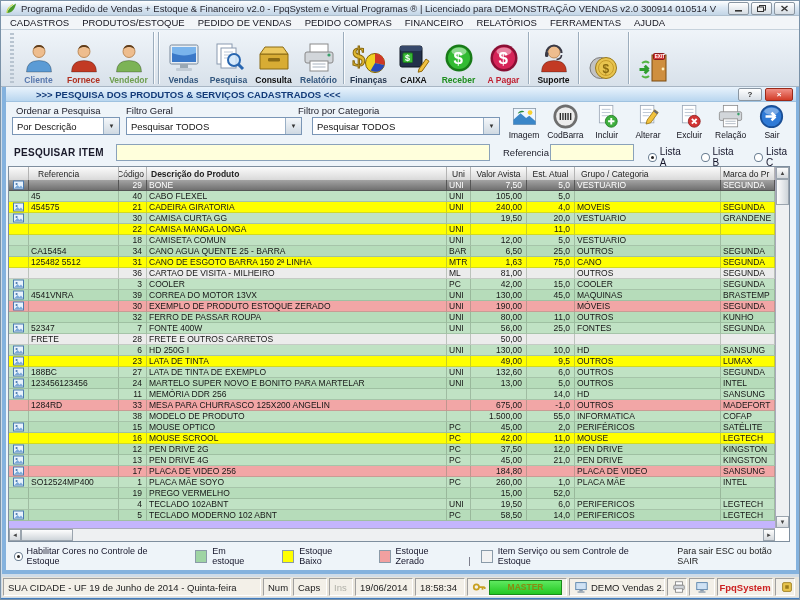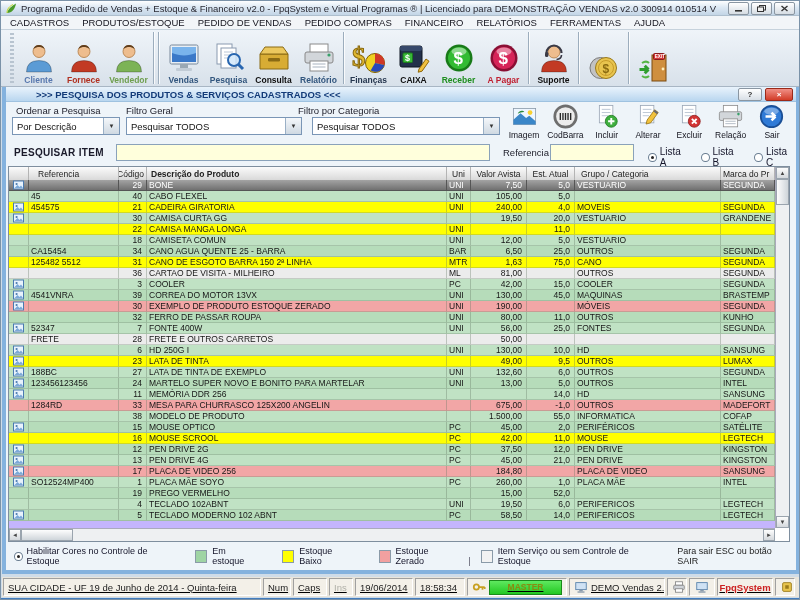--- a/index.html
+++ b/index.html
@@ -95,21 +95,21 @@
   .h-thumb{position:absolute;left:12px;top:0;width:52px;height:12px;background:linear-gradient(#fdfdfd,#cfd5da);border:1px solid #9aa4ae;box-sizing:border-box;}
   
   .legend{position:absolute;left:0;right:0;top:459px;height:20px;display:flex;align-items:center;font-size:9px;color:#15152a;padding:0 8px;box-sizing:border-box;}
   .legend .ctl{display:flex;align-items:center;gap:4px;margin-right:22px;}
   .lg-item{display:flex;align-items:center;gap:5px;margin-right:26px;}
   .swatch{width:13px;height:13px;border:1px solid #8a9aa8;box-sizing:border-box;}
   .lg-sep{margin:0 10px 0 -12px;color:#556;}
   .exit-hint{margin-left:auto;font-size:9px;color:#222;}
   
   .statusbar{position:absolute;left:1px;top:576px;width:797px;height:20px;background:#e9e5db;
-    display:flex;align-items:stretch;gap:2px;padding:1px 1px;box-sizing:border-box;text-decoration:underline;}
+    display:flex;align-items:stretch;gap:2px;padding:1px 1px;box-sizing:border-box;}
   .sb-seg{border:1px solid;border-color:#a0a0a0 #fff #fff #a0a0a0;background:#f3f0e8;font-size:9.5px;color:#222;
     display:flex;align-items:center;padding:0 4px;white-space:nowrap;overflow:hidden;box-sizing:border-box;flex:0 0 auto;}
   .sb-seg.muted{color:#b0b0a8;}
   .sb-seg .sb-ic{width:14px;height:14px;margin-right:3px;flex:0 0 auto;}
   .sb-master-box{flex:1;height:13px;background:linear-gradient(#5fe85f,#22c822);border:1px solid #1a8a1a;
     display:flex;align-items:center;justify-content:center;font-size:8.5px;font-weight:bold;color:#8a8a10;}
   .sb-brand{color:#cc2020;font-weight:bold;justify-content:center;}
   .bottom-strip{position:absolute;left:0;top:597px;width:100%;height:3px;background:linear-gradient(#4a86c8,#1f4d86);}
 </style>
 </head>

